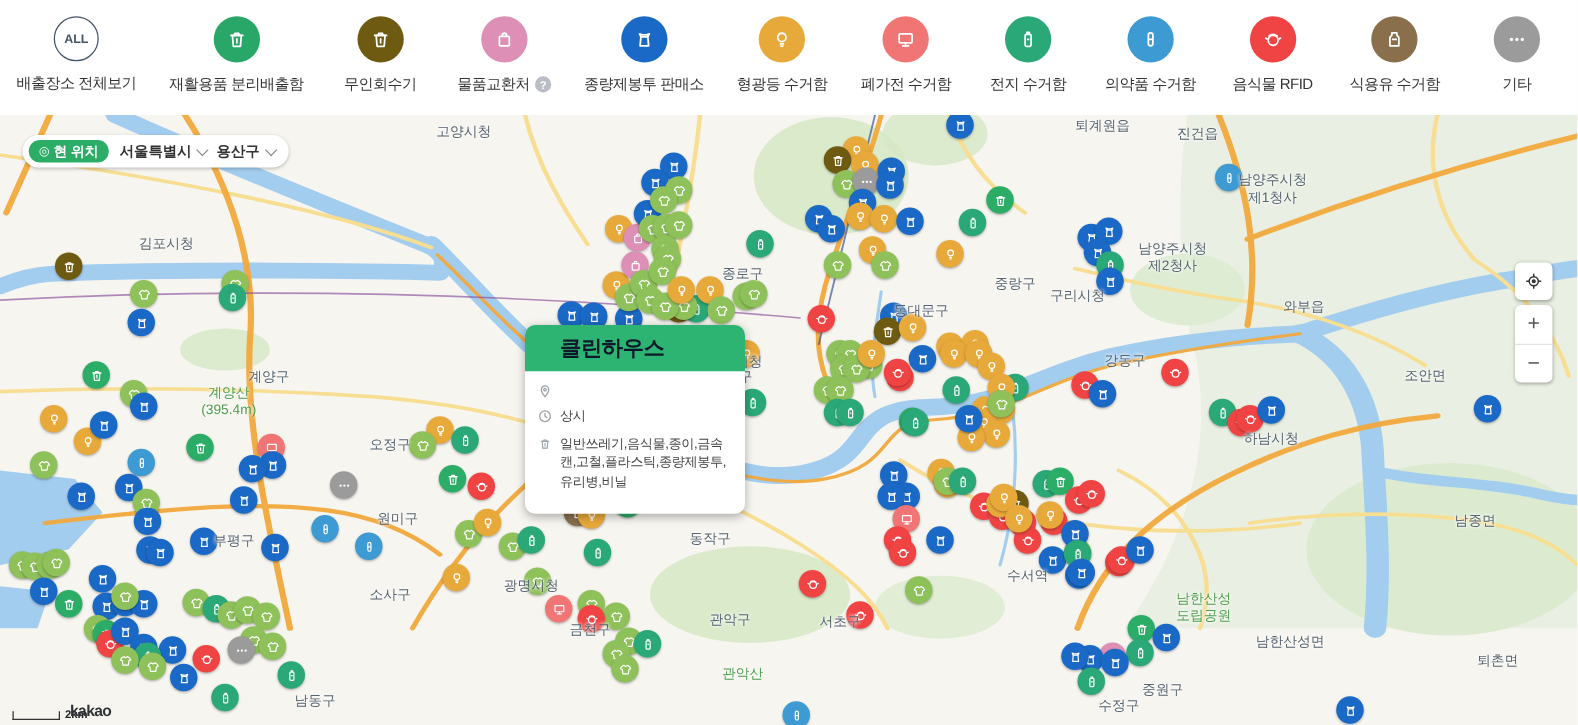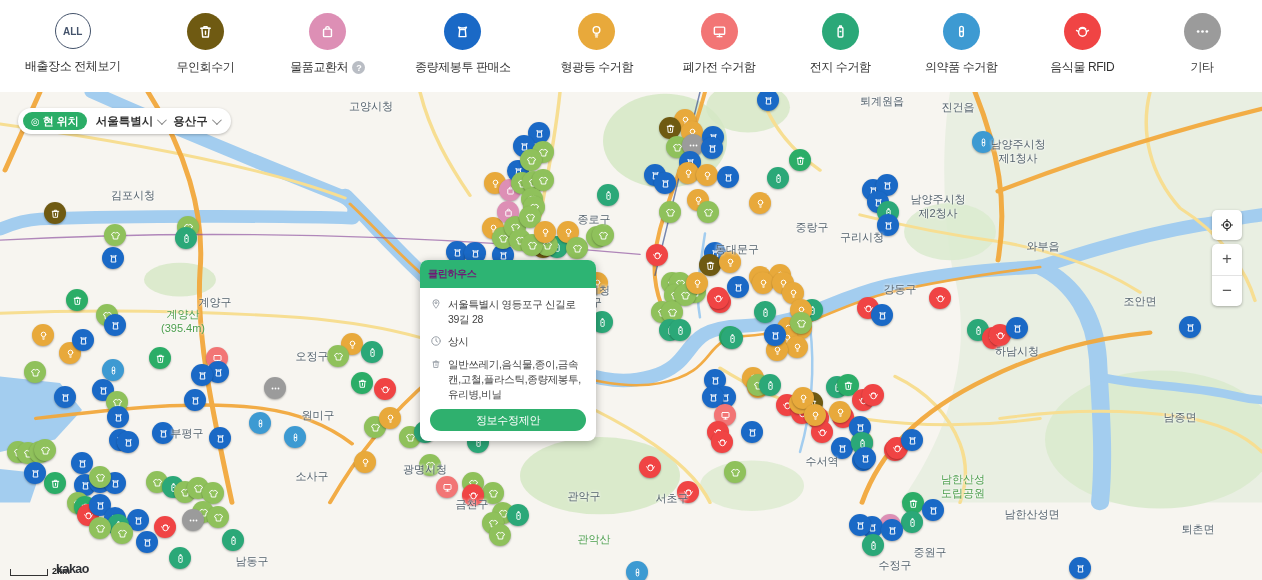--- a/index.html
+++ b/index.html
@@ -30,21 +30,21 @@
   .loc-pill{position:absolute;left:18px;top:108px;height:26px;background:#fff;border-radius:15px;
             box-shadow:0 1px 3px rgba(0,0,0,.25);display:flex;align-items:center;padding:0 12px 0 5px;gap:9px;z-index:20;}
   .loc-badge{background:#2BAD67;color:#fff;border-radius:12px;font-size:11px;font-weight:bold;
              height:18px;display:flex;align-items:center;padding:0 8px;gap:3px;cursor:pointer;}
   .loc-badge .tgt{font-size:10px;}
   .region{font-size:11.5px;font-weight:bold;color:#333;display:flex;align-items:center;gap:4px;cursor:pointer;}
   .chev{width:6px;height:6px;border-right:1.4px solid #888;border-bottom:1.4px solid #888;transform:rotate(45deg) translateY(-2px);}
   
   .popup{position:absolute;left:420px;top:260px;width:176px;background:#fff;border-radius:8px;z-index:25;
          box-shadow:0 2px 8px rgba(0,0,0,.3);overflow:hidden;}
-  .popup-header{background:#2DB473;color:#701a75;font-size:10px;font-weight:bold;padding:7px 8px;letter-spacing:-0.3px;}
+  .popup-header{background:#2DB473;color:#0f172a;font-size:17px;font-weight:bold;padding:7px 28px;letter-spacing:-0.3px;}
   .popup-body{padding:9px 10px 10px;}
   .prow{display:flex;gap:6px;font-size:10.5px;color:#444;margin-bottom:7px;line-height:1.45;letter-spacing:-0.3px;}
   .prow .picon{color:#9AA0A8;flex:0 0 auto;width:12px;height:12px;margin-top:1px;}
   .prow .picon svg{width:12px;height:12px;}
   .popup-btn{display:block;width:100%;border:none;background:#2FB06E;color:#fff;font-size:11px;letter-spacing:-0.3px;
              border-radius:13px;height:22px;cursor:pointer;margin-top:3px;font-family:inherit;}
   
   .gps-btn{position:absolute;left:1212px;top:118px;width:30px;height:30px;background:#fff;border-radius:5px;
            box-shadow:0 1px 3px rgba(0,0,0,.3);display:flex;align-items:center;justify-content:center;cursor:pointer;z-index:20;color:#333;}
   .gps-btn svg{width:16px;height:16px;}
@@ -156,20 +156,28 @@
       </symbol>
   </defs>
 </svg>
 
 <div class="toolbar">
     <div class="tb-item">
       <div class="tb-circle outline">ALL</div>
       <div class="tb-label">배출장소 전체보기</div>
     </div>
     <div class="tb-item">
+      <div class="tb-circle" style="background: rgb(41, 167, 105);">
+        <svg>
+          <use href="#i-bin"></use>
+        </svg>
+      </div>
+      <div class="tb-label">재활용품 분리배출함</div>
+    </div>
+    <div class="tb-item">
       <div class="tb-circle" style="background: rgb(111, 90, 18);">
         <svg>
           <use href="#i-bin"></use>
         </svg>
       </div>
       <div class="tb-label">무인회수기</div>
     </div>
     <div class="tb-item">
       <div class="tb-circle" style="background: rgb(221, 143, 181);">
         <svg>
@@ -218,20 +226,28 @@
       </div>
       <div class="tb-label">의약품 수거함</div>
     </div>
     <div class="tb-item">
       <div class="tb-circle" style="background: rgb(240, 68, 68);">
         <svg>
           <use href="#i-pot"></use>
         </svg>
       </div>
       <div class="tb-label">음식물 RFID</div>
+    </div>
+    <div class="tb-item">
+      <div class="tb-circle" style="background: rgb(138, 111, 77);">
+        <svg>
+          <use href="#i-jug"></use>
+        </svg>
+      </div>
+      <div class="tb-label">식용유 수거함</div>
     </div>
     <div class="tb-item">
       <div class="tb-circle" style="background: rgb(155, 155, 155);">
         <svg>
           <use href="#i-dots"></use>
         </svg>
       </div>
       <div class="tb-label">기타</div>
     </div>
   </div>
@@ -1535,35 +1551,33 @@
     <span class="map-label" style="left: 1043px; top: 247px;">와부읍</span>
   </div>
 
 <div class="popup">
   <div class="popup-header">클린하우스</div>
   <div class="popup-body">
     <div class="prow">
       <span class="picon"><svg>
             <use href="#i-pin"></use>
           </svg></span>
-      <span>서울특별시 영등포구 신길로39길 28</span>
     </div>
     <div class="prow">
       <span class="picon"><svg>
             <use href="#i-clock"></use>
           </svg></span>
       <span>상시</span>
     </div>
     <div class="prow">
       <span class="picon"><svg>
             <use href="#i-bin"></use>
           </svg></span>
       <span>일반쓰레기,음식물,종이,금속캔,고철,플라스틱,종량제봉투,유리병,비닐</span>
     </div>
-    <button class="popup-btn">정보수정제안</button>
   </div>
 </div>
 
 <div class="scalebar">
   <div class="scale-line"></div>
   <span class="scale-text">2km</span>
 </div>
 <div class="attribution">kakao</div>
 
 </body></html>

